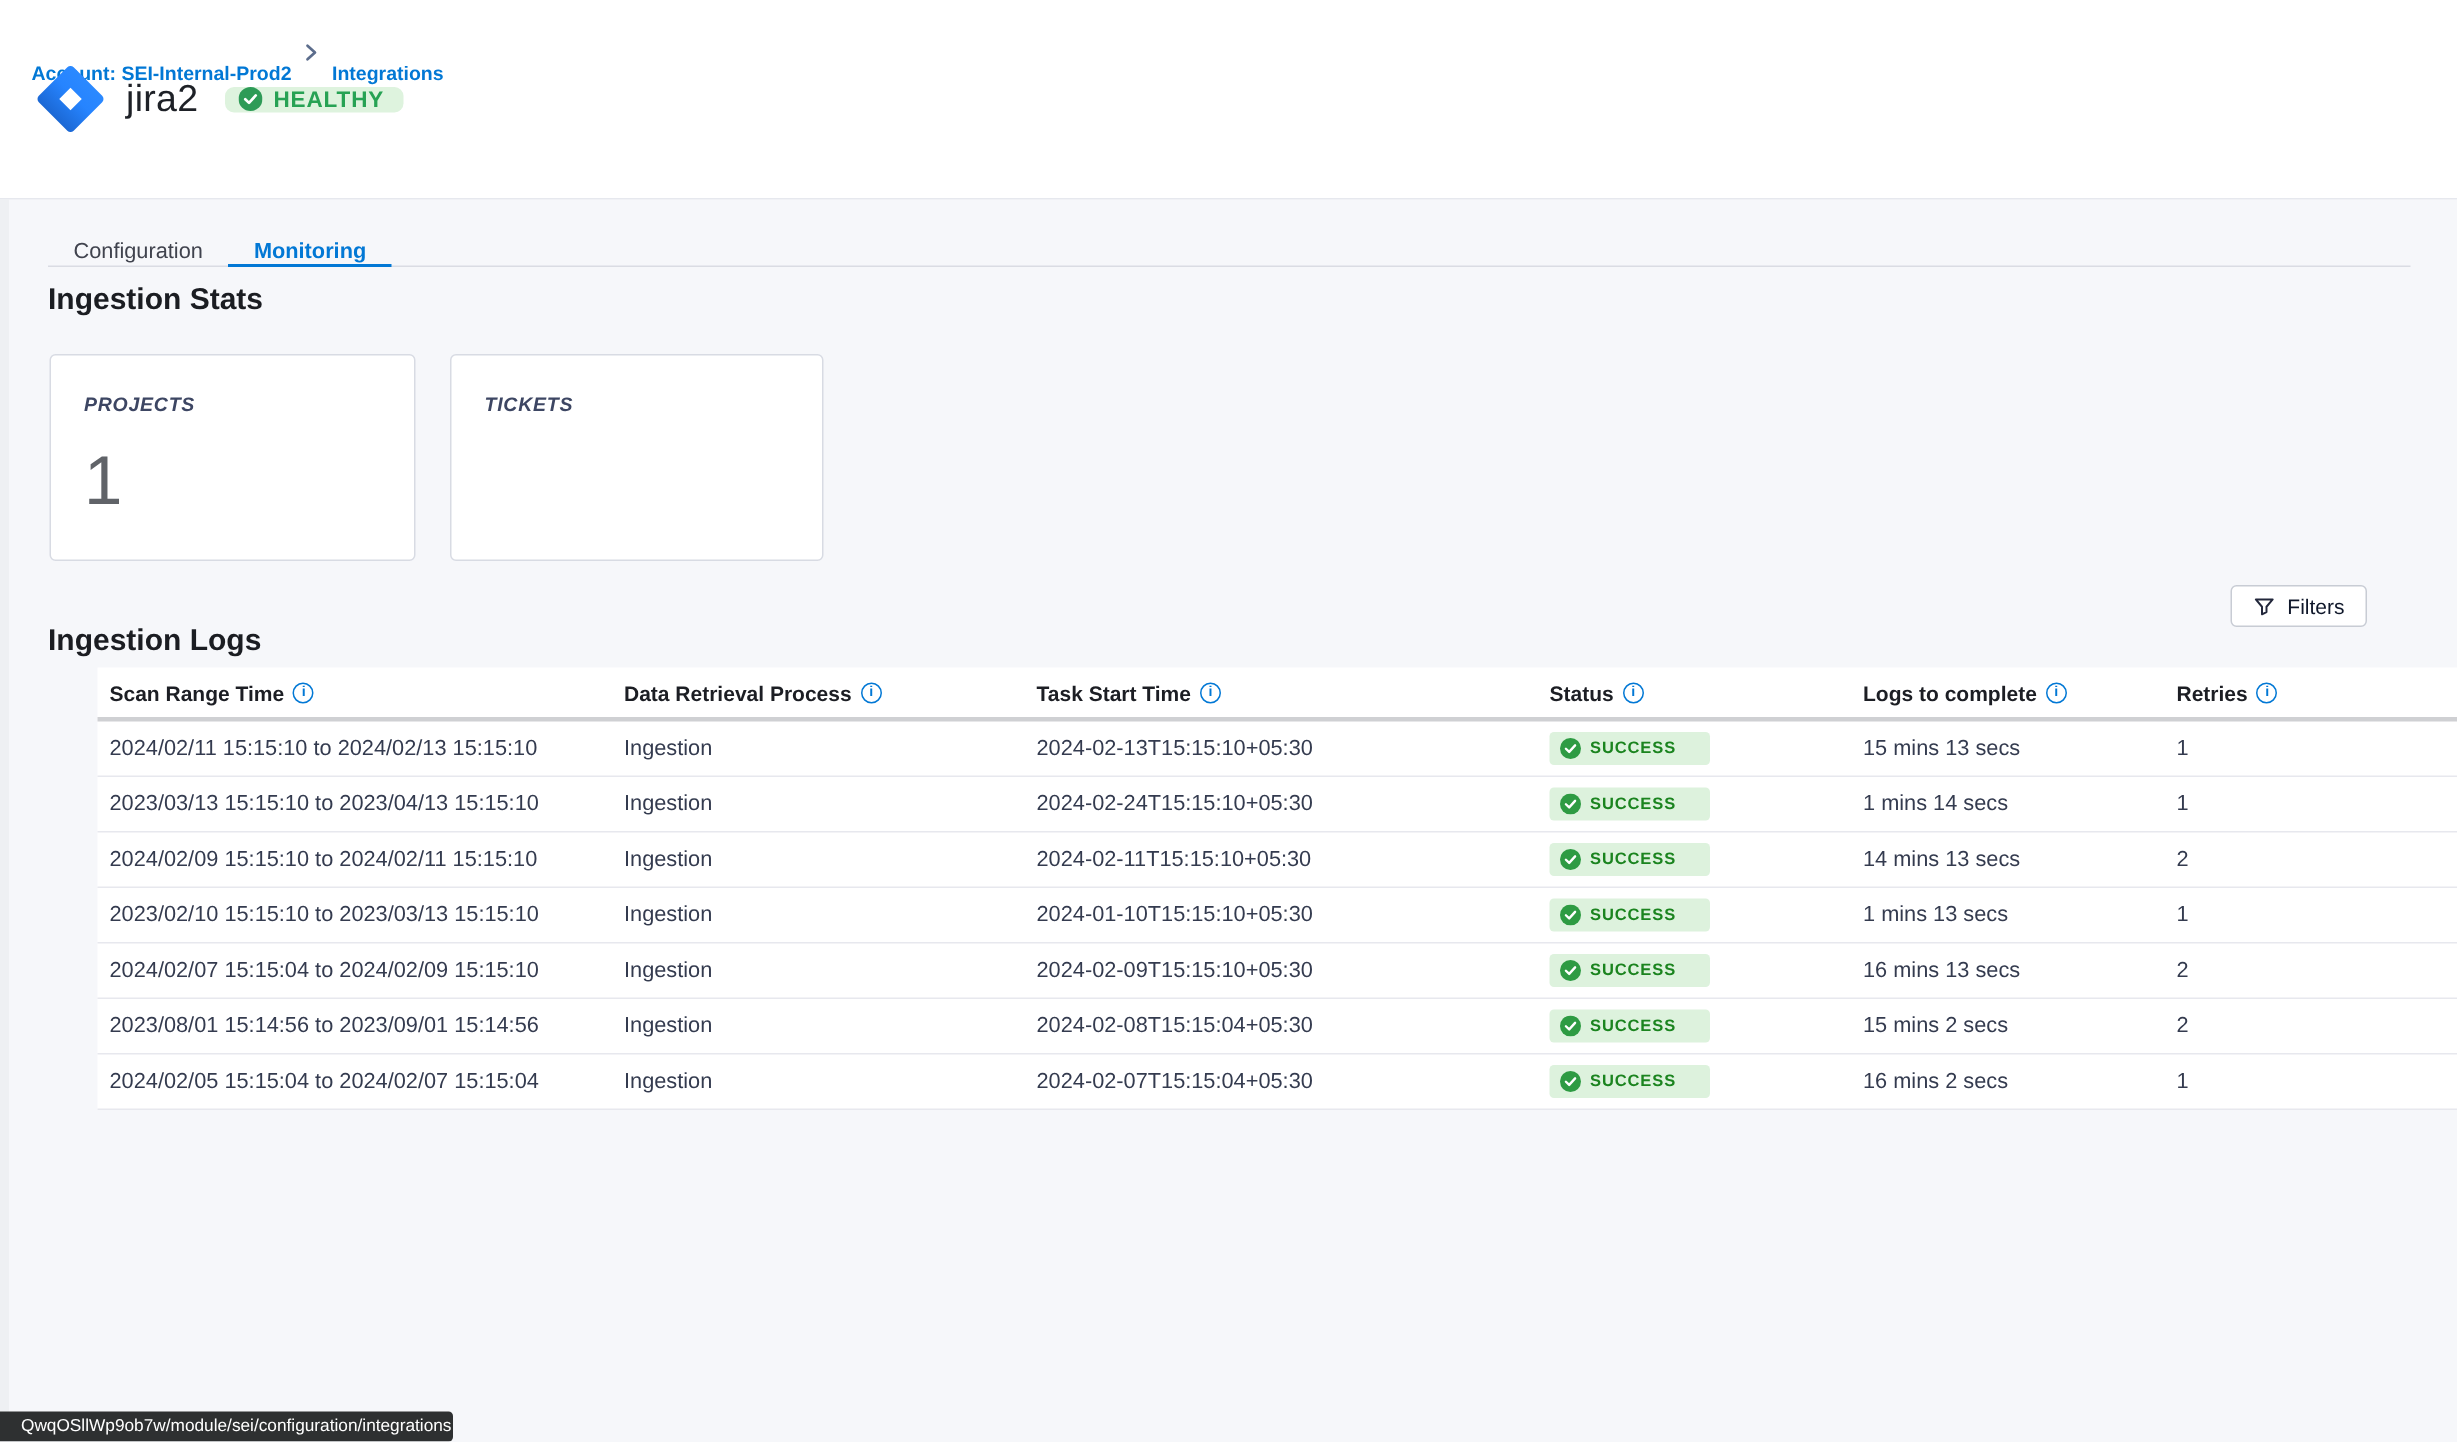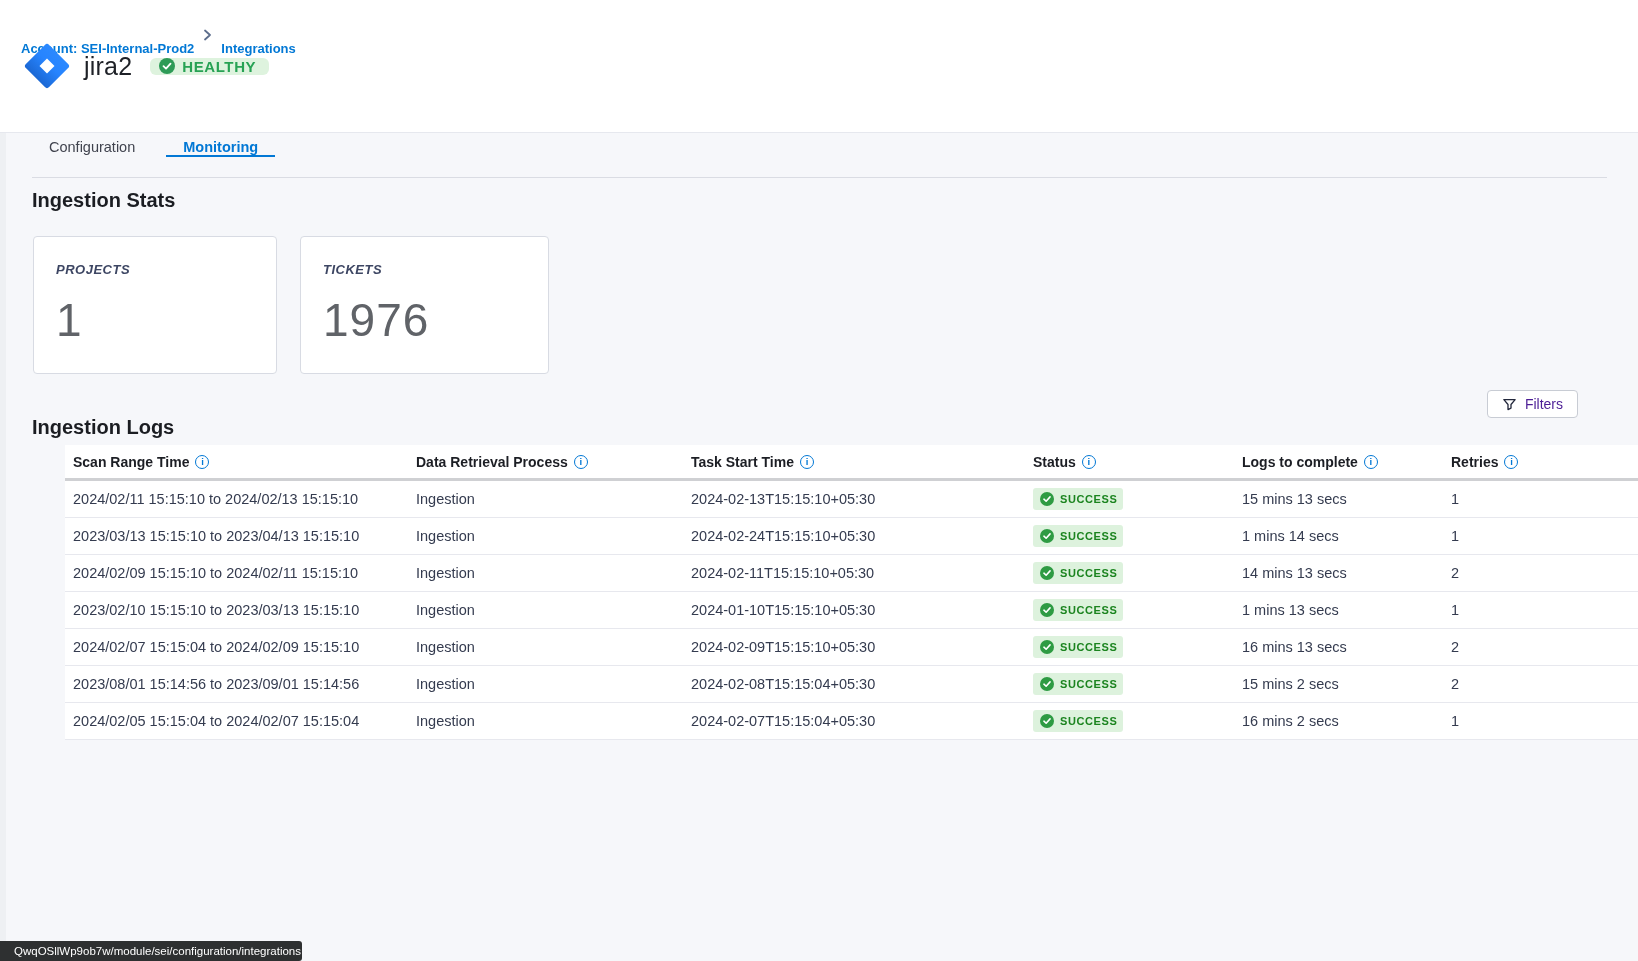--- a/index.html
+++ b/index.html
@@ -41,21 +41,21 @@
     margin-left: 18px; height: 17px; display: inline-flex; align-items: center;
     gap: 7px; padding: 0 13px 0 9px; border-radius: 6px;
     background: var(--healthy-bg); color: var(--healthy-text);
     font-size: 15px; font-weight: 800; letter-spacing: 0.6px;
   }
   .check-circle { display: inline-flex; }
 
   
   .tabbar {
     position: absolute; left: 32px; top: 139px; width: 1575px; height: 39px;
-    display: flex; align-items: flex-start; gap: 14px;
+    display: flex; align-items: flex-end; 
     border-bottom: 1px solid #dadce3;
   }
   .tab {
     display: flex; align-items: center; padding: 0 17px;
     font-size: 14.5px; color: #40434e; cursor: pointer;
     border-bottom: 2px solid transparent; margin-bottom: -1px;
   }
   .tab.active { color: var(--accent); font-weight: 700; border-bottom-color: var(--accent); }
 
   
@@ -75,21 +75,21 @@
     margin-top: 16px; font-size: 46px; font-weight: 400; color: #606368;
     letter-spacing: 1px;
   }
 
   
   .logs-heading { position: absolute; left: 32px; top: 416px; }
   .filters-btn {
     position: absolute; top: 390px; right: 60px; height: 28px;
     display: inline-flex; align-items: center; gap: 8px; padding: 0 14px;
     background: #ffffff; border: 1px solid #c8ccd4; border-radius: 4px;
-    font-family: inherit; font-size: 14px; color: #4c1d95; cursor: pointer;
+    font-family: inherit; font-size: 14px; color: #0f172a; cursor: pointer;
   }
   .logs-table {
     position: absolute; left: 32px; top: 445px; width: 1575px;
     background: #ffffff;
     margin-left: 33px;
   }
   .tr {
     display: grid;
     grid-template-columns: 343px 275px 342px 209px 209px auto;
     align-items: center;
@@ -106,21 +106,21 @@
   .info-icon {
     width: 14px; height: 14px; border-radius: 50%;
     border: 1.4px solid var(--accent); color: var(--accent);
     display: inline-flex; align-items: center; justify-content: center;
     font-size: 9.5px; font-weight: 700; line-height: 1; cursor: pointer;
     flex: none;
   }
   .status-badge {
     display: inline-flex; align-items: center; gap: 6px;
     background: var(--success-bg); color: var(--success-text);
-    border-radius: 3px; padding: 4px 6px 4px 7px;
+    border-radius: 3px; padding: 4px 23px 4px 7px;
     font-size: 11px; font-weight: 700; letter-spacing: 0.6px;
   }
 
   
   .url-tooltip {
     position: absolute; left: 0; top: 941px; width: 302px; height: 20px;
     background: #2e3031; color: #ffffff; border-radius: 0 3px 3px 0;
     font-size: 11.5px; line-height: 20px;
     display: flex; justify-content: flex-end; overflow: hidden;
     white-space: nowrap; padding-right: 1px; z-index: 3;
@@ -174,21 +174,20 @@
 
 <h2 class="section-heading stats-heading">Ingestion Stats</h2>
 
 <div class="stat-cards">
   <div class="stat-card projects">
     <div class="stat-label">PROJECTS</div>
     <div class="stat-value">1</div>
   </div>
   <div class="stat-card tickets">
     <div class="stat-label">TICKETS</div>
-    <div class="stat-value">1976</div>
   </div>
 </div>
 
 <h2 class="section-heading logs-heading">Ingestion Logs</h2>
 
 <button class="filters-btn">
   <span style="display:inline-flex;">
     <svg width="15" height="15" viewBox="0 0 16 16">
         <path d="M2 2.8 H14 L9.6 8 V11.8 L6.4 13.4 V8 Z" fill="none" stroke="#22273b" stroke-width="1.4" stroke-linejoin="round"></path>
       </svg>

